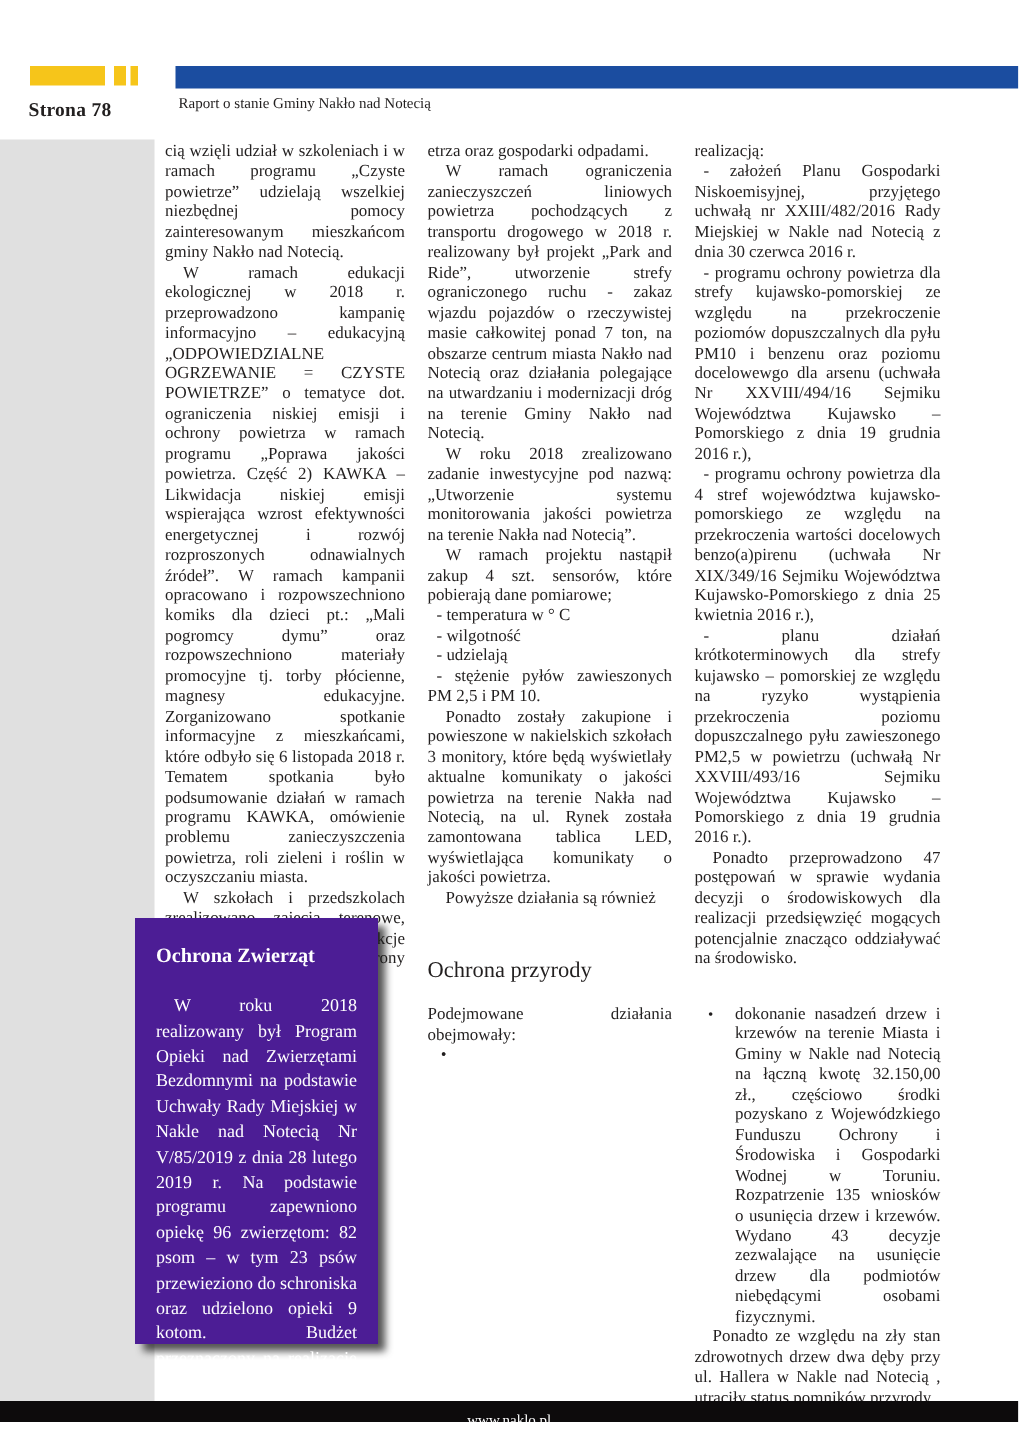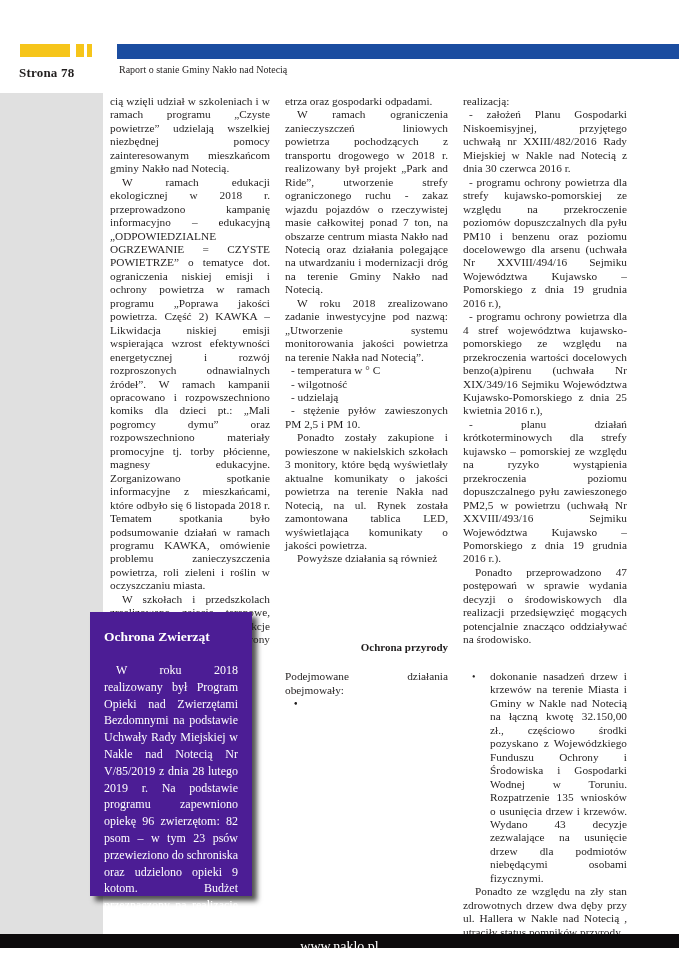--- a/index.html
+++ b/index.html
@@ -21,35 +21,35 @@
   .col{position:absolute;font-size:11.3px;line-height:13.45px;text-align:justify;}
   .col p{margin:0;text-align:justify;}
   .ind{text-indent:12px;}
   .dash{text-indent:6px;}
   #col1{left:110px;top:95px;width:160px;}
   #col2{left:285px;top:95px;width:163px;}
   #col3{left:463px;top:95px;width:164px;}
   
   .nature-col2{left:285px;top:641px;width:163px;}
   .nature-col3{left:463px;top:670px;width:164px;}
-  .section-heading{font-size:11px;font-weight:bold;margin:0 0 16px 0;text-align:right;}
+  .section-heading{font-size:15px;font-weight:normal;margin:0 0 16px 0;text-align:left;}
   .bullet{position:relative;padding-left:27px;margin:0;}
   .dot{position:absolute;left:9px;top:0;font-size:10px;}
   
   .animal-box{
     position:absolute;left:90px;top:612px;width:162px;height:284px;box-sizing:border-box;
     background:#4c1d95;color:#ffffff;padding:17px 14px 0 14px;
     box-shadow:5px 5px 5px rgba(25,25,25,0.75);
   }
   .animal-heading{font-size:13.5px;font-weight:bold;margin:0 0 17px 0;}
   .animal-body{font-size:12px;line-height:16.8px;text-align:justify;text-indent:12px;margin:0;}
   
   .footer{
     position:absolute;left:0;top:934px;width:679px;height:26px;background:#0d0b0c;
-    color:#ffffff;display:flex;align-items:center;justify-content:center;font-size:14px;
+    color:#ffffff;display:flex;align-items:center;justify-content:center;font-size:10px;
   }
 </style>
 </head>
 <body>
 
 <div class="page">
 
   <div class="gray-strip"></div>
 
   <div class="yellow-blocks">
@@ -64,20 +64,21 @@
   <div class="col" id="col1">
     <p>cią wzięli udział w szkoleniach i w ramach programu „Czyste powietrze” udzielają wszelkiej niezbędnej pomocy zainteresowanym mieszkańcom gminy Nakło nad Notecią.</p>
     <p class="ind">W ramach edukacji ekologicznej w 2018 r. przeprowadzono kampanię informacyjno – edukacyjną „ODPOWIEDZIALNE OGRZEWANIE = CZYSTE POWIETRZE” o tematyce dot. ograniczenia niskiej emisji i ochrony powietrza w ramach programu „Poprawa jakości powietrza. Część 2) KAWKA – Likwidacja niskiej emisji wspierająca wzrost efektywności energetycznej i rozwój rozproszonych odnawialnych źródeł”. W ramach kampanii opracowano i rozpowszechniono komiks dla dzieci pt.: „Mali pogromcy dymu” oraz rozpowszechniono materiały promocyjne tj. torby płócienne, magnesy edukacyjne. Zorganizowano spotkanie informacyjne z mieszkańcami, które odbyło się 6 listopada 2018 r. Tematem spotkania było podsumowanie działań w ramach programu KAWKA, omówienie problemu zanieczyszczenia powietrza, roli zieleni i roślin w oczyszczaniu miasta.</p>
     <p class="ind">W szkołach i przedszkolach zrealizowano zajęcia terenowe, warsztaty, konkursy, lekcje tematyczne dotyczące ochrony powi-</p>
   </div>
 
   <div class="col" id="col2">
     <p>etrza oraz gospodarki odpadami.</p>
     <p class="ind">W ramach ograniczenia zanieczyszczeń liniowych powietrza pochodzących z transportu drogowego w 2018 r. realizowany był projekt „Park and Ride”, utworzenie strefy ograniczonego ruchu - zakaz wjazdu pojazdów o rzeczywistej masie całkowitej ponad 7 ton, na obszarze centrum miasta Nakło nad Notecią oraz działania polegające na utwardzaniu i modernizacji dróg na terenie Gminy Nakło nad Notecią.</p>
     <p class="ind">W roku 2018 zrealizowano zadanie inwestycyjne pod nazwą: „Utworzenie systemu monitorowania jakości powietrza na terenie Nakła nad Notecią”.</p>
+    <p class="ind">W ramach projektu nastąpił zakup 4 szt. sensorów, które pobierają dane pomiarowe;</p>
     <p class="dash">- temperatura w ° C</p>
     <p class="dash">- wilgotność</p>
     <p class="dash">- udzielają</p>
     <p class="dash">- stężenie pyłów zawieszonych PM 2,5 i PM 10.</p>
     <p class="ind">Ponadto zostały zakupione i powieszone w nakielskich szkołach 3 monitory, które będą wyświetlały aktualne komunikaty o jakości powietrza na terenie Nakła nad Notecią, na ul. Rynek została zamontowana tablica LED, wyświetlająca komunikaty o jakości powietrza.</p>
     <p class="ind">Powyższe działania są również</p>
   </div>
 
   <div class="col" id="col3">
     <p>realizacją:</p>

